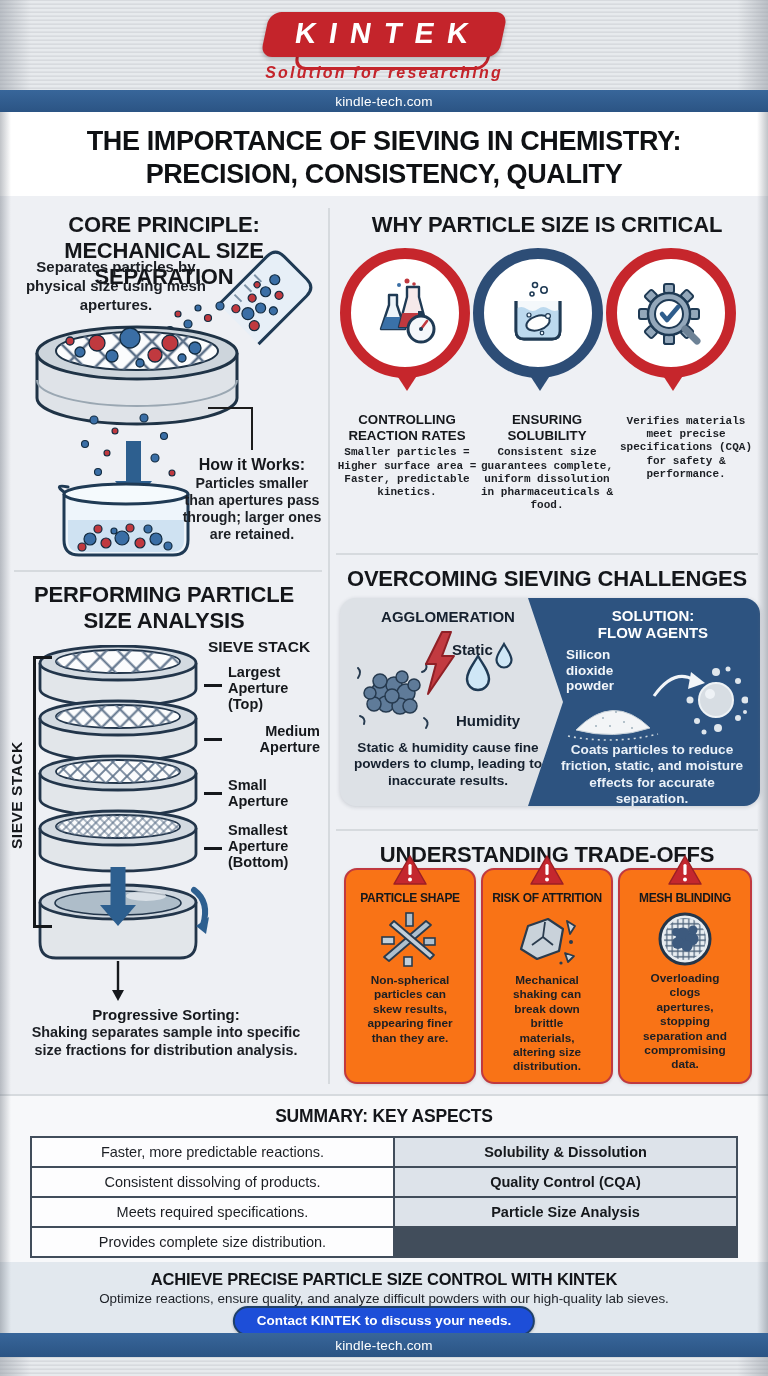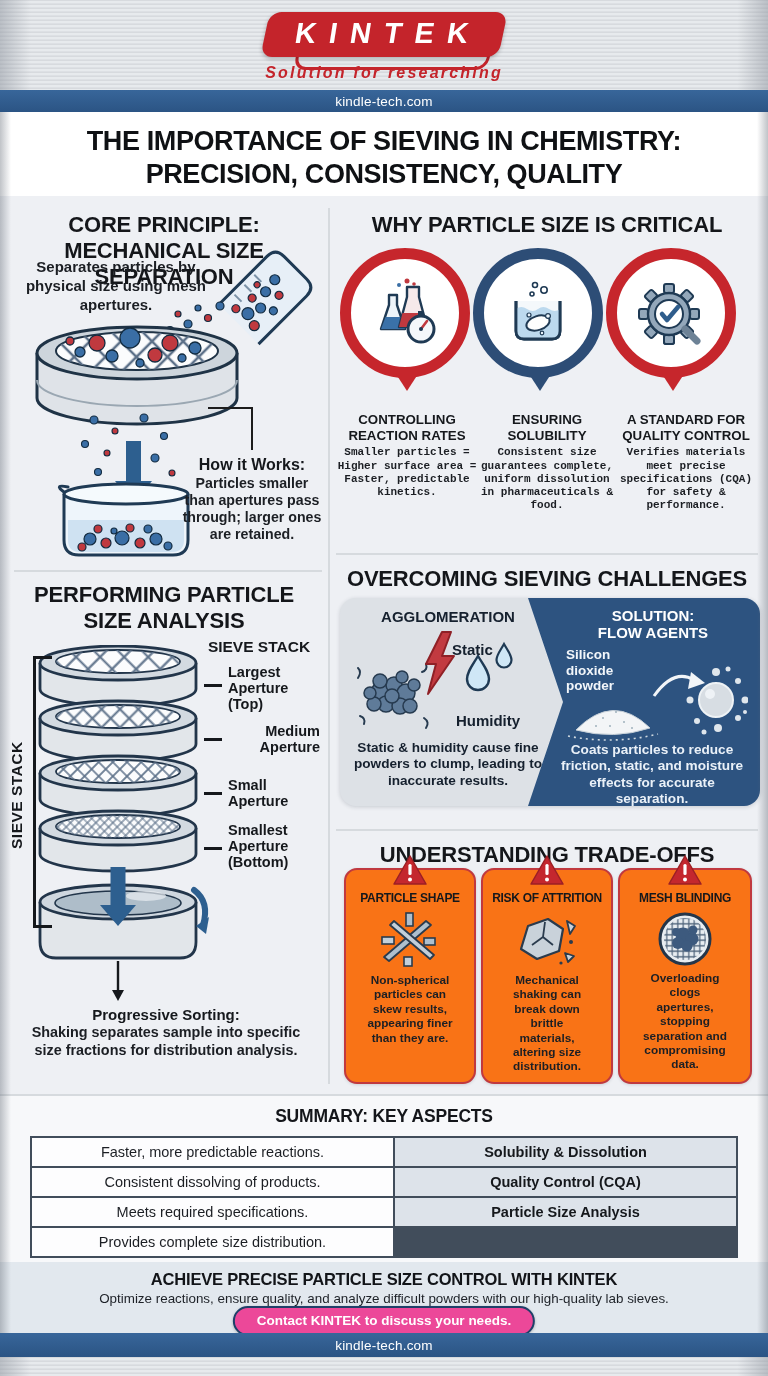--- a/index.html
+++ b/index.html
@@ -50,21 +50,21 @@
          box-shadow:0 1px 3px rgba(30,40,55,.15);}
   .tcard .tri{position:absolute;top:-17px;left:50%;margin-left:-19px;}
   .tc-title{margin-top:21px;font-size:12px;font-weight:800;color:#15181c;letter-spacing:-.3px;text-align:center;}
   .tc-text{font-size:11.8px;font-weight:600;color:#1c1f24;line-height:1.22;text-align:center;padding:0 20px;}
   
   .stable{left:30px;top:1136px;width:704px;border:2px solid #414d5b;display:grid;grid-template-columns:361px 1fr;background:#414d5b;grid-gap:2px;}
   .scell{height:28px;display:flex;align-items:center;justify-content:center;font-size:14.5px;}
   .scell.k{background:#dde3ea;font-weight:700;color:#15181c;}
   .scell.v{background:#fdfdfe;color:#1c1f24;}
   
-  .cta-btn{left:50%;top:1306px;transform:translateX(-50%);background:#ec4899;border:2px solid #1f4069;color:#fff;
+  .cta-btn{left:50%;top:1306px;transform:translateX(-50%);background:#1d4ed8;border:2px solid #1f4069;color:#fff;
        font-size:13.5px;font-weight:700;padding:5px 22px 6px;border-radius:20px;box-shadow:0 1px 3px rgba(0,0,0,.25);cursor:pointer;
        font-family:"Liberation Sans",sans-serif;white-space:nowrap;}
   .stack-label{font-size:14.5px;font-weight:700;color:#15181c;line-height:1.12;}
   .tick{width:18px;height:3px;background:#15181c;}
   .bracket{left:33px;top:656px;height:272px;width:16px;border-left:3px solid #15181c;}
   .bracket:before,.bracket:after{content:"";position:absolute;left:0;width:16px;height:3px;background:#15181c;}
   .bracket:before{top:0;} .bracket:after{bottom:0;}
   .vlabel{writing-mode:vertical-rl;transform:rotate(180deg);font-size:15.5px;font-weight:800;color:#15181c;letter-spacing:.5px;
       display:flex;align-items:center;justify-content:center;}
   svg{display:block;}
@@ -348,21 +348,20 @@
 
   <div class="abs c" style="left:337px;top:412px;width:140px;">
     <div class="cir-title">CONTROLLING REACTION RATES</div>
     <div class="cir-text">Smaller particles = Higher surface area = Faster, predictable kinetics.</div>
   </div>
   <div class="abs c" style="left:477px;top:412px;width:140px;">
     <div class="cir-title">ENSURING SOLUBILITY</div>
     <div class="cir-text">Consistent size guarantees complete, uniform dissolution in pharmaceuticals &amp; food.</div>
   </div>
   <div class="abs c" style="left:615px;top:412px;width:142px;">
-    <div class="cir-title">A STANDARD FOR QUALITY CONTROL</div>
     <div class="cir-text">Verifies materials meet precise specifications (CQA) for safety &amp; performance.</div>
   </div>
 
   <div class="abs c sh" style="left:334px;top:566px;width:426px;">OVERCOMING SIEVING CHALLENGES</div>
   <div class="abs chal">
     <div class="chal-blue"></div>
   </div>
 
   <div class="abs c chal-title" style="left:350px;top:608px;width:196px;color:#15202e;">AGGLOMERATION</div>
   <svg class="abs" style="left:350px;top:630px;" width="180" height="112" viewBox="0 0 180 112">

